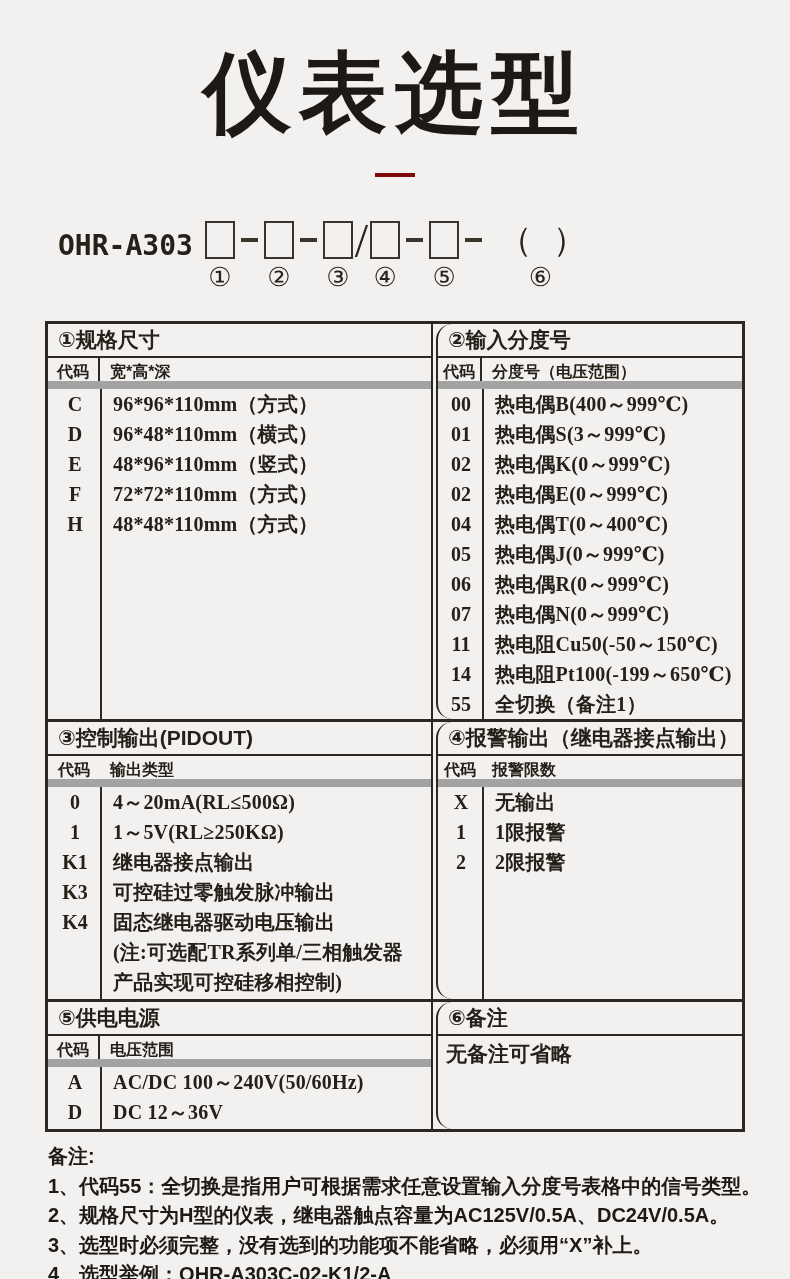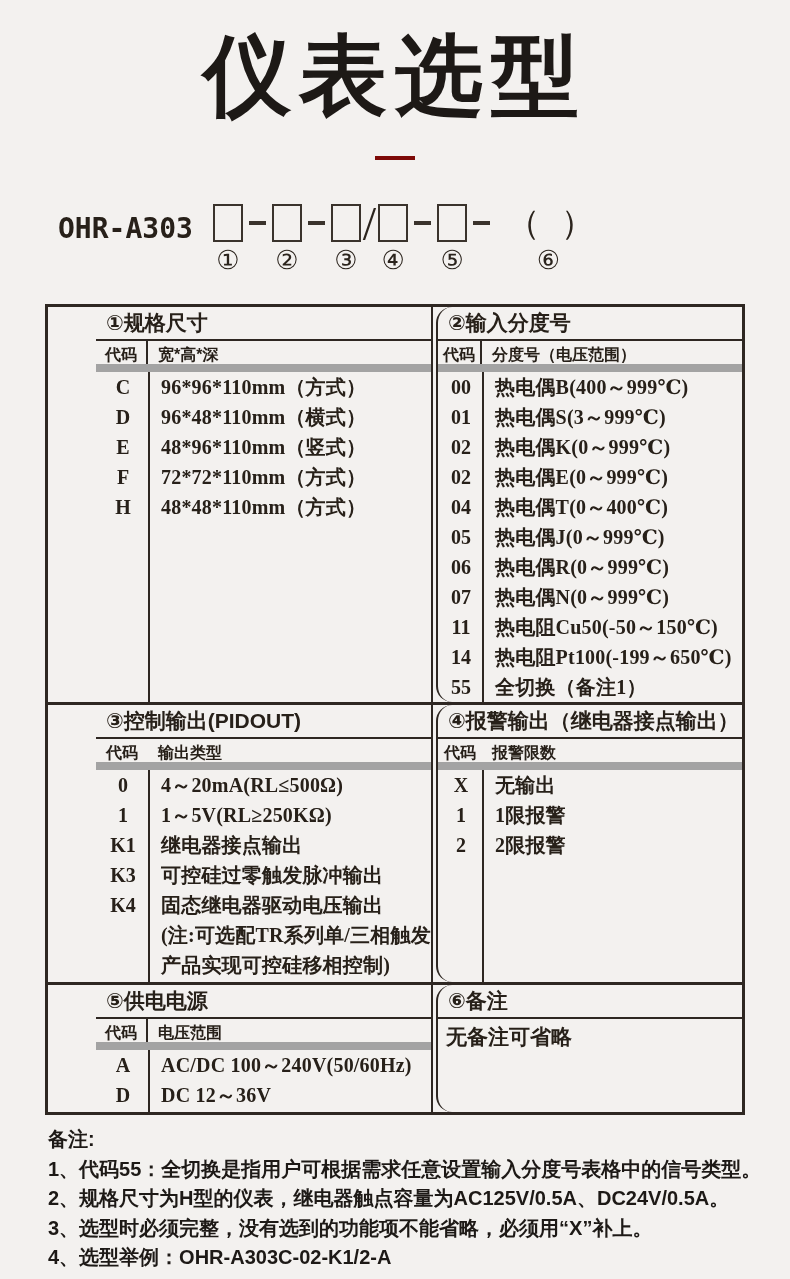--- a/index.html
+++ b/index.html
@@ -5,21 +5,21 @@
   * { margin:0; padding:0; box-sizing:border-box; }
   html,body { width:790px; height:1279px; }
   body {
     background:#f3f1ef;
     color:#272019;
     font-family:"Liberation Sans","DejaVu Sans",sans-serif;
     overflow:hidden;
   }
   
   .page-title{
-    padding-top:26px;
+    padding-top:43px;
     text-align:center;
     font-size:88px;
     font-weight:900;
     letter-spacing:8px;
     color:#1d1916;
     line-height:1.14;
   }
   .title-dash{
     width:40px;height:4px;
     margin:30px auto 0;
@@ -29,21 +29,21 @@
     margin:44px 0 0 58px;
     display:flex;
     align-items:flex-start;
   }
   .model-prefix{
     font-family:"DejaVu Sans Mono","Liberation Mono",monospace;
     font-size:28px;
     font-weight:600;
     letter-spacing:0px;
     margin-top:8px;
-    margin-right:20px;
+    margin-right:12px;
     color:#272019;
   }
   .unit{ display:flex; flex-direction:column; align-items:center; }
   .mbox{
     width:30px;height:38px;
     border:2px solid #3a332c;
     background:transparent;
   }
   .circ{
     margin-top:6px;
@@ -80,21 +80,21 @@
     background:#f3f1ef;
   }
   .band{ display:flex; }
   .band + .band{ border-top:3px solid #2e2722; }
   .band-1{ height:395px; }
   .band-2{ height:280px; }
   .band-3{ height:130px; }
   .cell-left{
     width:385px;
     border-right:2px solid #2e2722;
-    display:flex; flex-direction:column;padding-left:48px;
+    display:flex; flex-direction:column;
   }
   .cell-right{
     flex:1;
     margin-left:3px;
     border-left:2px solid #2e2722;
     display:flex; flex-direction:column;border-radius:16px;
   }
   .sec-title{
     height:34px;
     border-bottom:2px solid #2e2722;

